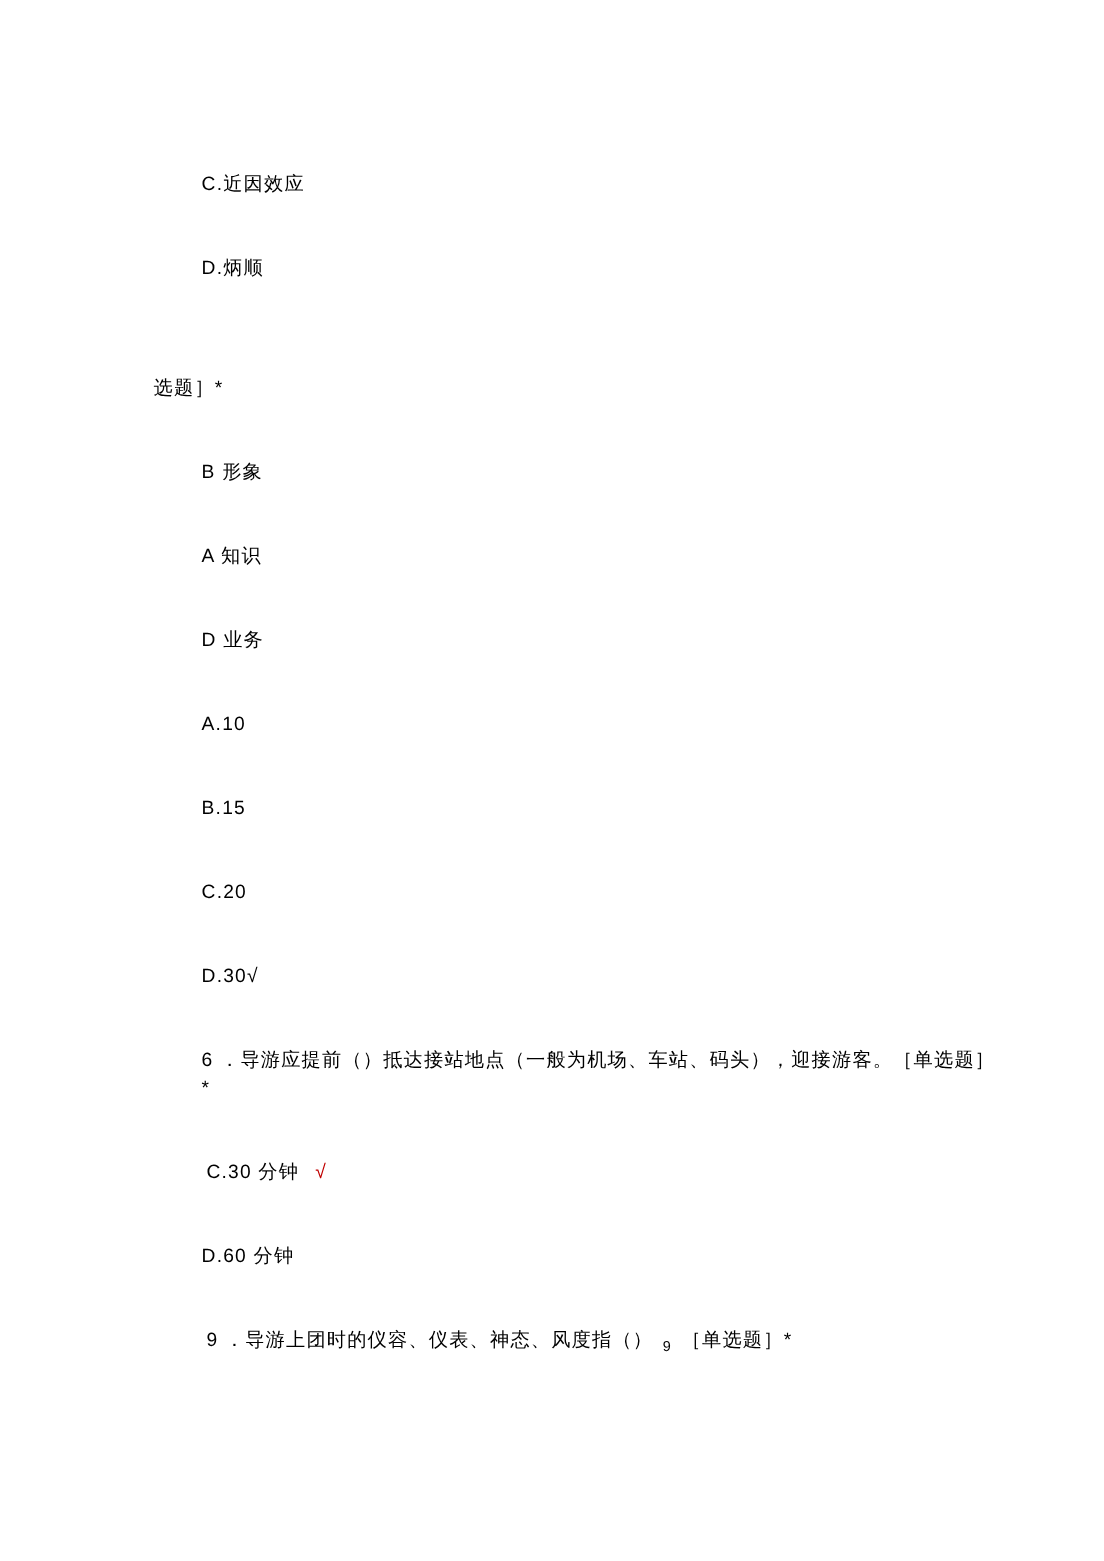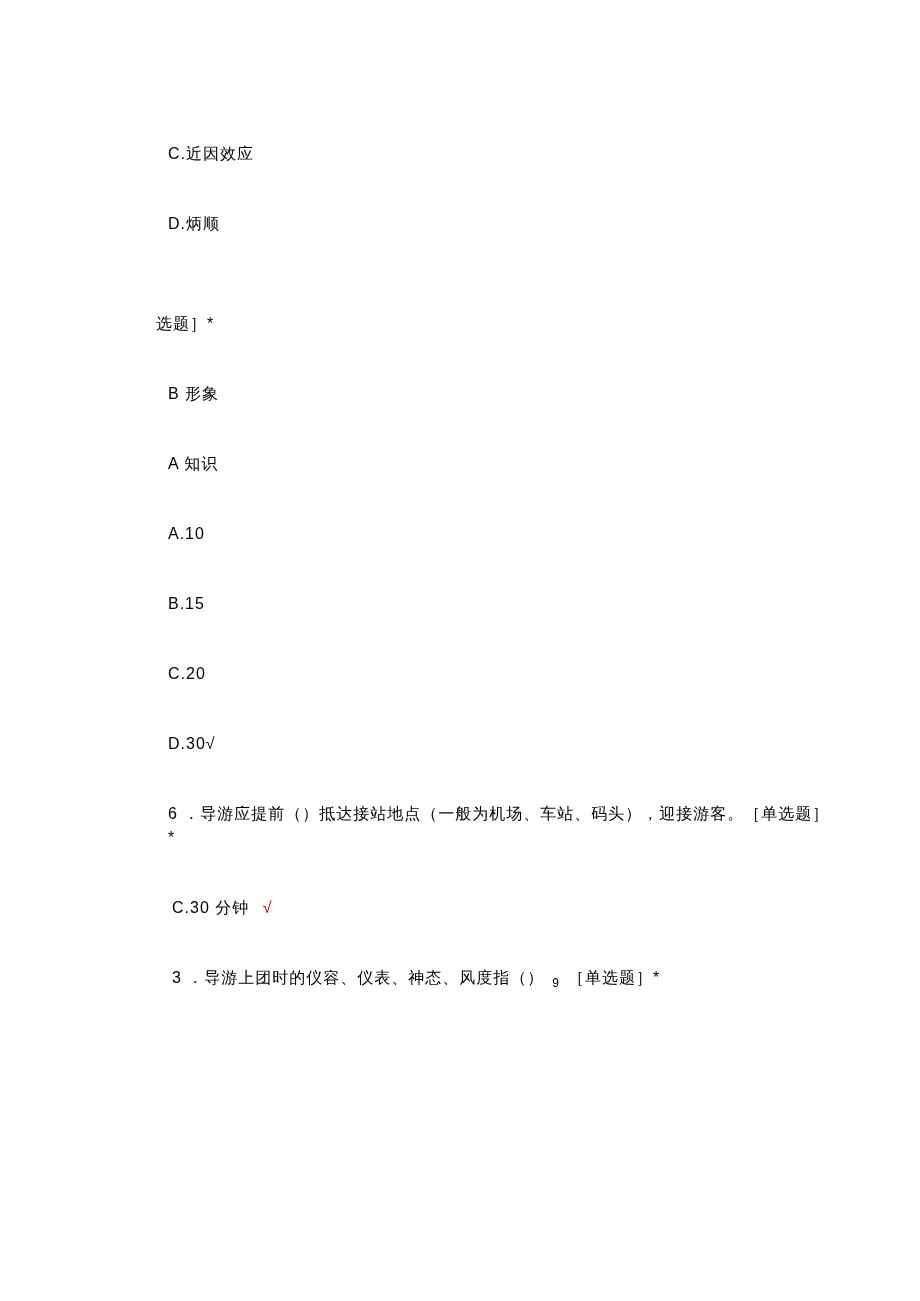--- a/index.html
+++ b/index.html
@@ -24,46 +24,47 @@
     .line {
       margin-bottom: 38px;
       line-height: 1.5;
       letter-spacing: 1px;
     }
     .indent {
       padding-left: 40px;
     }
     .no-indent {
       padding-left: 0;
-      margin-left: 28px;
     }
     .check {
       color: #c00000;
       font-family: Arial, sans-serif;
     }
     .sub {
       font-size: 12px;
       vertical-align: sub;
     }
   </style>
 </head>
 <body>
 
 <div class="content">
   <div class="line indent">C.近因效应</div>
   <div class="line indent">D.炳顺</div>
   <div style="height: 30px;"></div>
   <div class="line no-indent">选题］*</div>
   <div class="line indent">B 形象</div>
   <div class="line indent">A 知识</div>
+  <div class="line indent">D 业务</div>
   <div class="line indent">A.10</div>
   <div class="line indent">B.15</div>
   <div class="line indent">C.20</div>
   <div class="line indent">D.30√</div>
   <div class="line indent">6 ．导游应提前（）抵达接站地点（一般为机场、车站、码头），迎接游客。［单选题］*</div>
   <div class="line indent">
     <span>C.30 分钟 </span><span class="check">√</span>
   </div>
+  <div class="line indent">D.60 分钟</div>
   <div class="line indent">
-    <span>3 ．导游上团时的仪容、仪表、神态、风度指（）</span><span class="sub">9</span><span>［单选题］*</span>
+    <span>9 ．导游上团时的仪容、仪表、神态、风度指（）</span><span class="sub">9</span><span>［单选题］*</span>
   </div>
 
 </div>
 
 </body></html>

